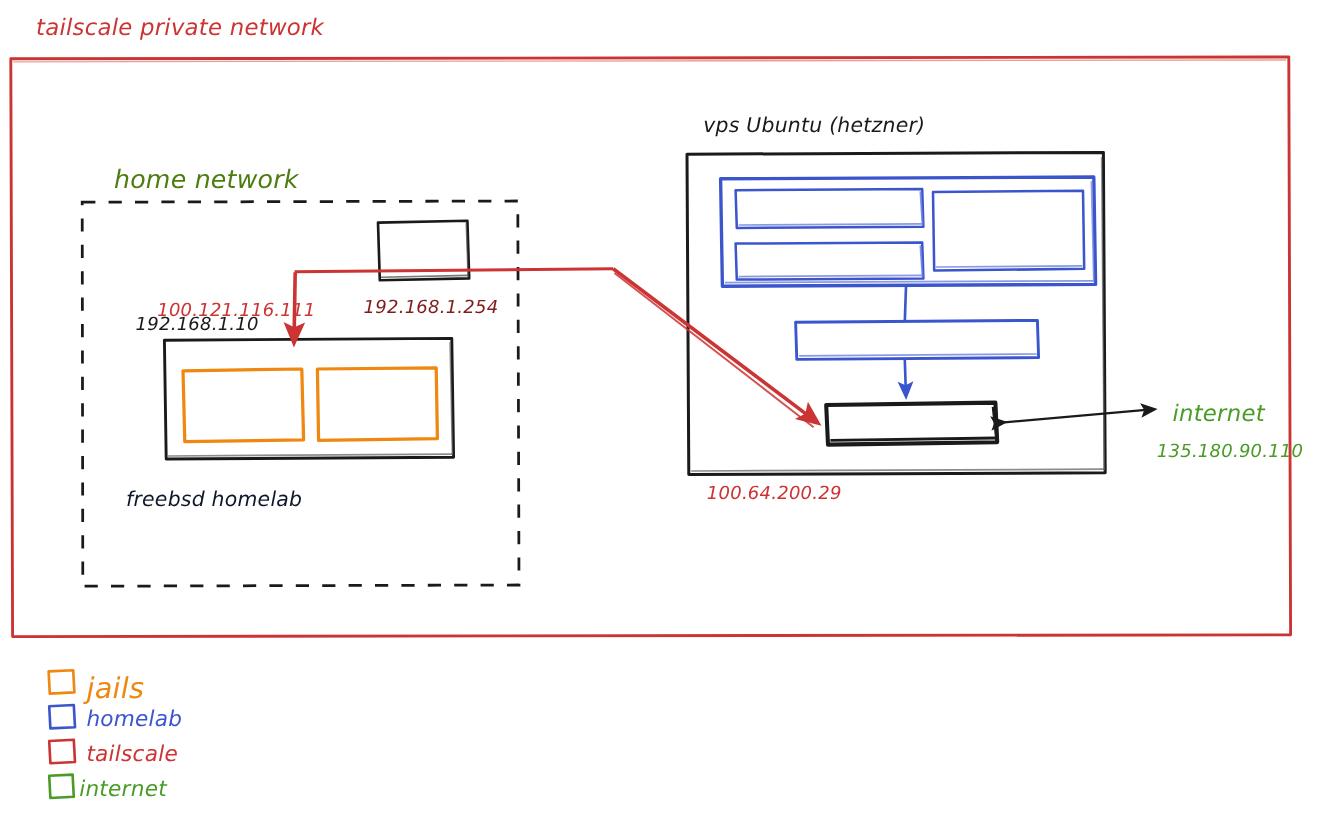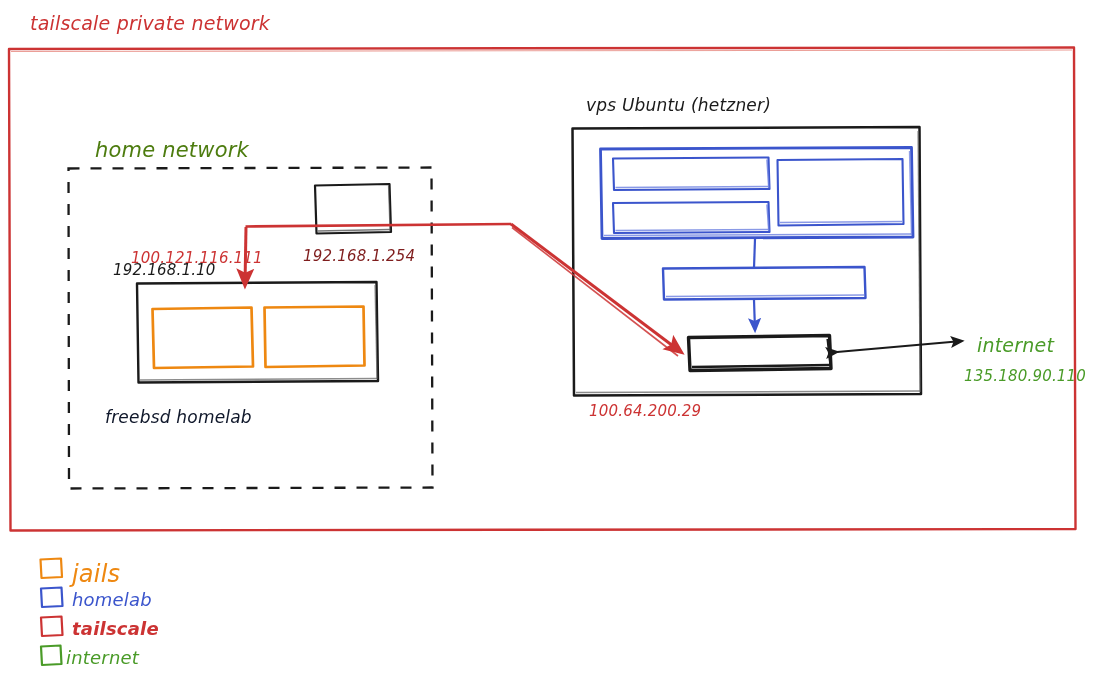--- a/index.html
+++ b/index.html
@@ -76,21 +76,21 @@
   <div class="lbl hand ctr" style="left:694px; top:344px; width:130px; font-size:15px; color:#1a1a1a;">iptable rules ?</div>
 
   <div class="lbl hand" style="left:573px; top:403px; font-size:15px; color:#cc3333;margin-left:16px;">100.64.200.29</div>
 
   <div class="lbl hand" style="left:977px; top:334px; font-size:19px; color:#4a9b28;">internet</div>
 
   <div class="lbl hand" style="left:964px; top:368px; font-size:15px; color:#4a9b28;font-style:italic;">135.180.90.110</div>
 
   <div class="lbl hand" style="left:72px; top:560px; font-size:24px; color:#ee8811;">jails</div>
   <div class="lbl hand" style="left:72px; top:589px; font-size:18px; color:#3b55cc;">homelab</div>
-  <div class="lbl hand" style="left:72px; top:618px; font-size:18px; color:#cc3333;font-weight:bold;">tailscale</div>
+  <div class="lbl hand" style="left:72px; top:618px; font-size:18px; color:#cc3333;">tailscale</div>
   <div class="lbl hand" style="left:66px; top:647px; font-size:18px; color:#4a9b28;">internet</div>
 
   <svg class="overlay" viewBox="0 0 1100 683">
     <defs>
       <marker id="redArrow" markerWidth="10" markerHeight="10" refX="5.5" refY="3.3" orient="auto" markerUnits="strokeWidth">
         <path d="M0,0.3 L7,3.3 L0,6.3 L1.4,3.3 Z" fill="#cc3333"></path>
       </marker>
       <marker id="blueArrow" markerWidth="10" markerHeight="10" refX="5.5" refY="3.3" orient="auto" markerUnits="strokeWidth">
         <path d="M0,0.3 L7,3.3 L0,6.3 L1.4,3.3 Z" fill="#3b55cc"></path>
       </marker>

